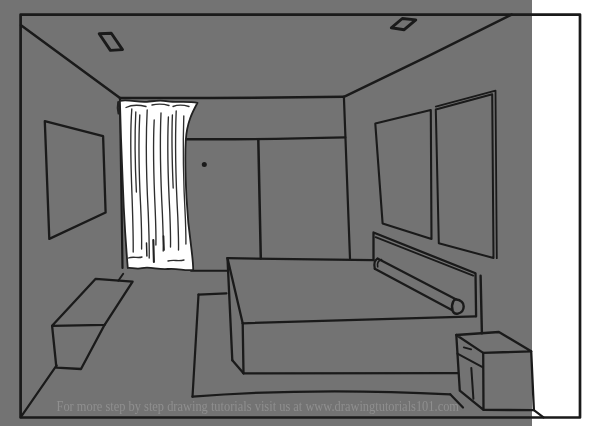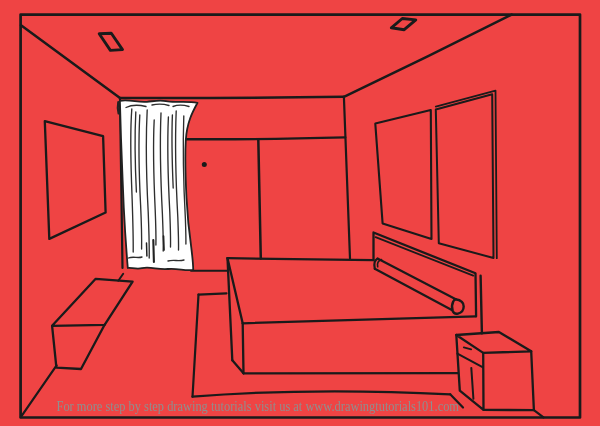--- a/index.html
+++ b/index.html
@@ -1,16 +1,16 @@
 <!DOCTYPE html>
 <html><head>
 <meta charset="utf-8">
 <style>
   html,body{margin:0;padding:0;background:#ffffff;}
-  .wrap{width:600px;height:426px;position:relative;background:#ef4444;}
+  .wrap{width:532px;height:426px;position:relative;background:#737373;}
   svg{display:block;}
   text{font-family:"Liberation Serif", serif;}
 </style>
 </head>
 <body>
 <div class="wrap">
 <svg width="600" height="426" viewBox="0 0 600 426" fill="none" stroke="#1a1a1a" stroke-linecap="round" stroke-linejoin="round">
 
   <rect x="20.6" y="14.6" width="559.4" height="402.9" stroke-width="2.7"></rect>
 

